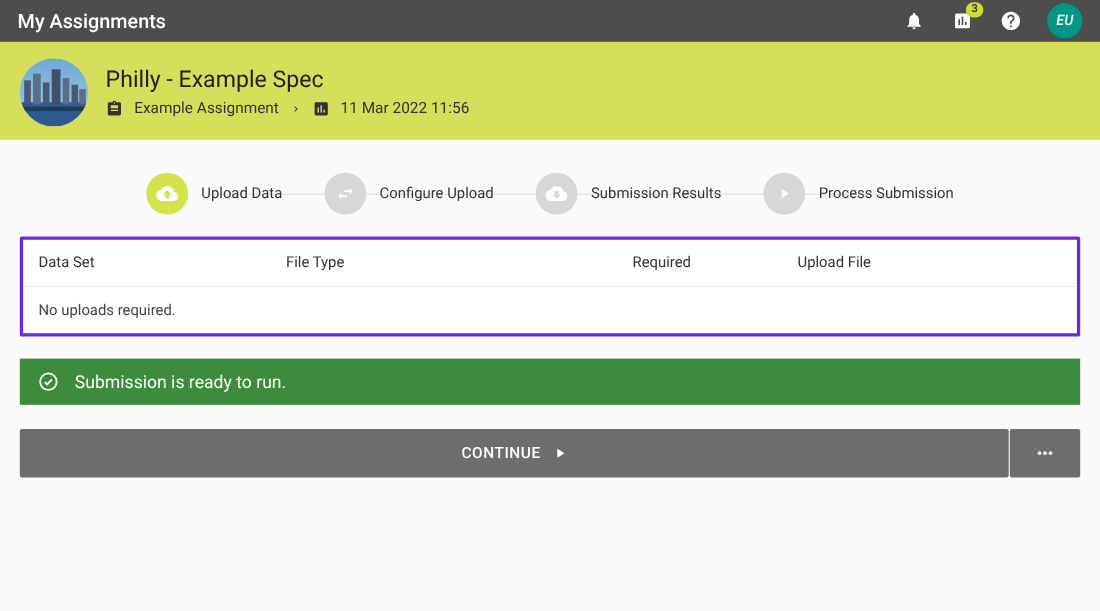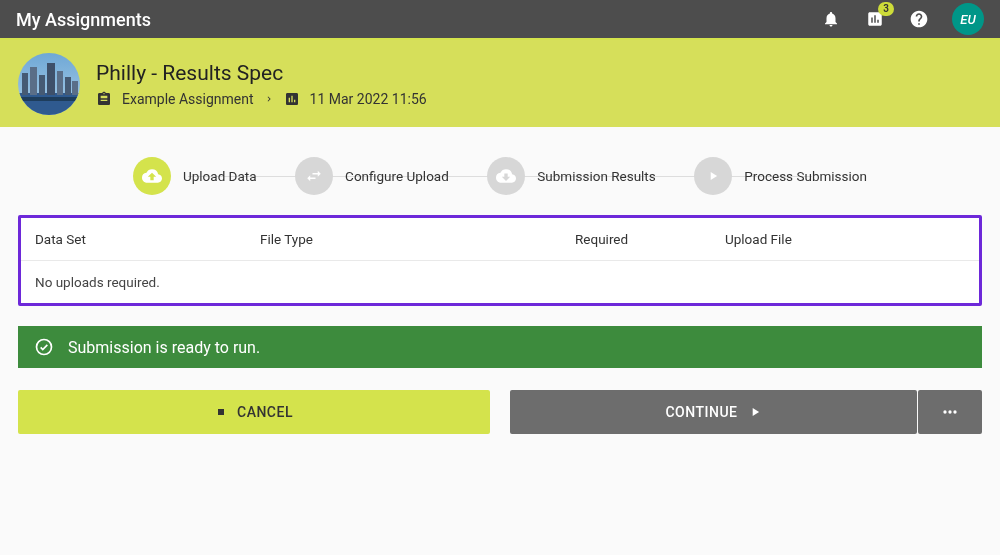--- a/index.html
+++ b/index.html
@@ -106,21 +106,21 @@
       <rect x="12" y="14" width="7" height="28" fill="#5a6e88"></rect>
       <rect x="21" y="22" width="6" height="20" fill="#455a74"></rect>
       <rect x="29" y="10" width="8" height="32" fill="#3e506a"></rect>
       <rect x="39" y="18" width="6" height="24" fill="#5a6e88"></rect>
       <rect x="47" y="24" width="6" height="18" fill="#455a74"></rect>
       <rect x="54" y="28" width="6" height="14" fill="#5a6e88"></rect>
       <rect x="0" y="44" width="62" height="4" fill="#1e3d5c"></rect>
     </svg>
   </div>
   <div class="banner-text">
-    <div class="banner-title">Philly - Results Spec</div>
+    <div class="banner-title">Philly - Example Spec</div>
     <div class="breadcrumb">
       <svg width="16" height="16" viewBox="0 0 24 24">
           <path d="M19 3h-4.18C14.4 1.84 13.3 1 12 1s-2.4.84-2.82 2H5c-1.1 0-2 .9-2 2v14c0 1.1.9 2 2 2h14c1.1 0 2-.9 2-2V5c0-1.1-.9-2-2-2zm-7 0c.55 0 1 .45 1 1s-.45 1-1 1-1-.45-1-1 .45-1 1-1zM7 7h10v2H7V7zm10 8H7v-2h10v2zm0-4H7V9h10v2z"></path>
         </svg>
       <span>Example Assignment</span>
       <svg class="breadcrumb-chevron" width="10" height="10" viewBox="0 0 24 24">
           <path d="M8.59 16.59L13.17 12 8.59 7.41 10 6l6 6-6 6-1.41-1.41z"></path>
         </svg>
       <svg width="16" height="16" viewBox="0 0 24 24">
           <path d="M19 3H5c-1.1 0-2 .9-2 2v14c0 1.1.9 2 2 2h14c1.1 0 2-.9 2-2V5c0-1.1-.9-2-2-2zM9 17H7v-7h2v7zm4 0h-2V7h2v10zm4 0h-2v-4h2v4z"></path>
@@ -180,26 +180,20 @@
 
   <div class="status-banner">
     <svg width="20" height="20" viewBox="0 0 24 24">
       <circle cx="12" cy="12" r="9"></circle>
         <path d="M8 12.5l2.5 2.5L16 9.5"></path>
     </svg>
     <span>Submission is ready to run.</span>
   </div>
 
   <div class="actions">
-    <div class="btn btn-cancel">
-      <svg width="12" height="12" viewBox="0 0 24 24">
-          <rect x="6" y="6" width="12" height="12"></rect>
-        </svg>
-      <span>CANCEL</span>
-    </div>
     <div class="btn-continue-wrap">
       <div class="btn btn-continue">
         <span>CONTINUE</span>
         <svg width="14" height="14" viewBox="0 0 24 24">
             <path d="M8 5v14l11-7z"></path>
           </svg>
       </div>
       <div class="btn btn-more">
         <svg width="20" height="20" viewBox="0 0 24 24">
             <circle cx="6" cy="12" r="2"></circle>

